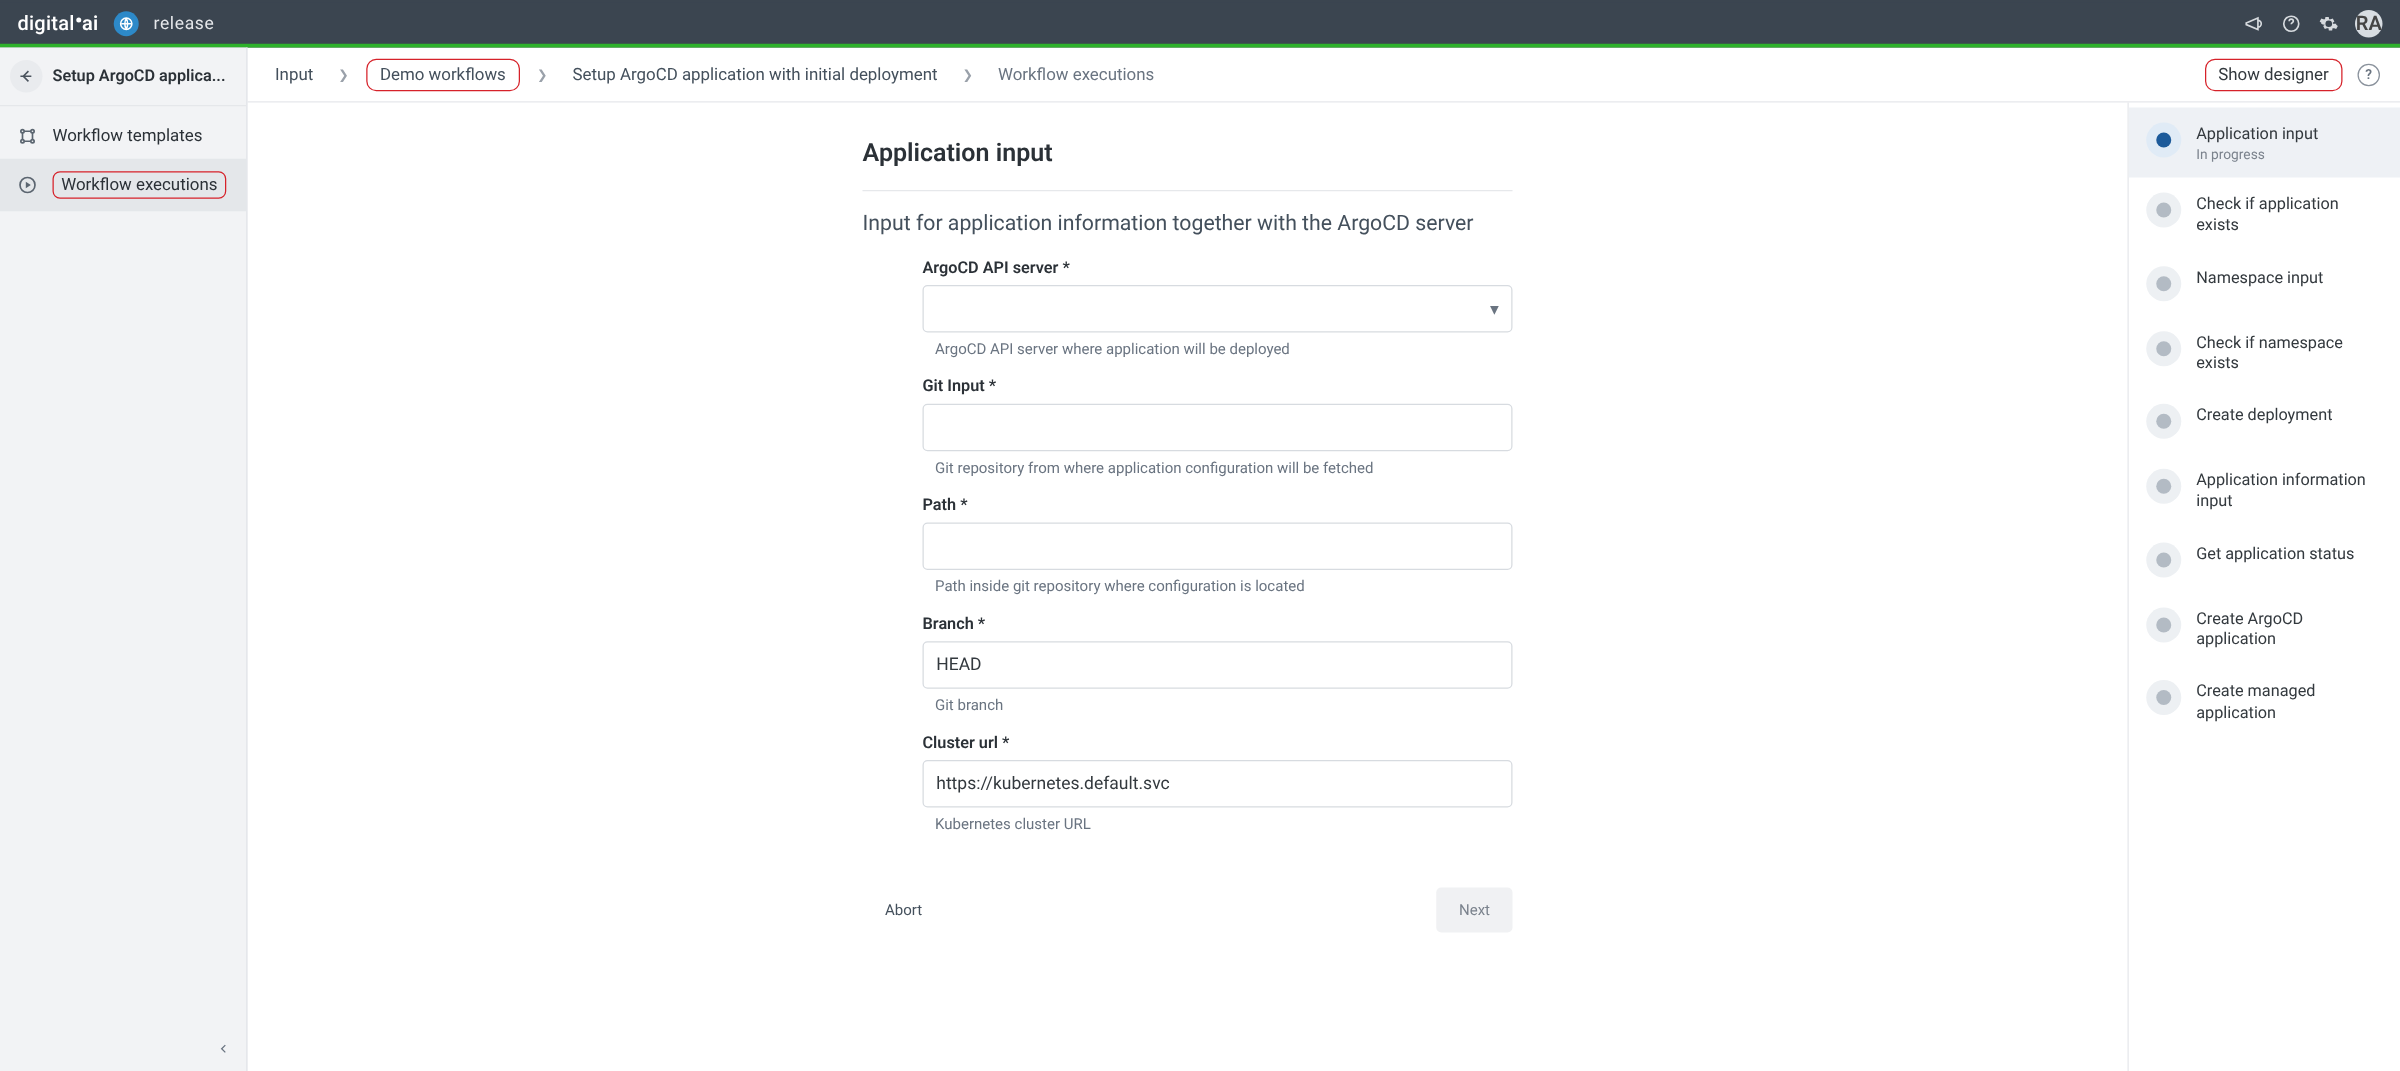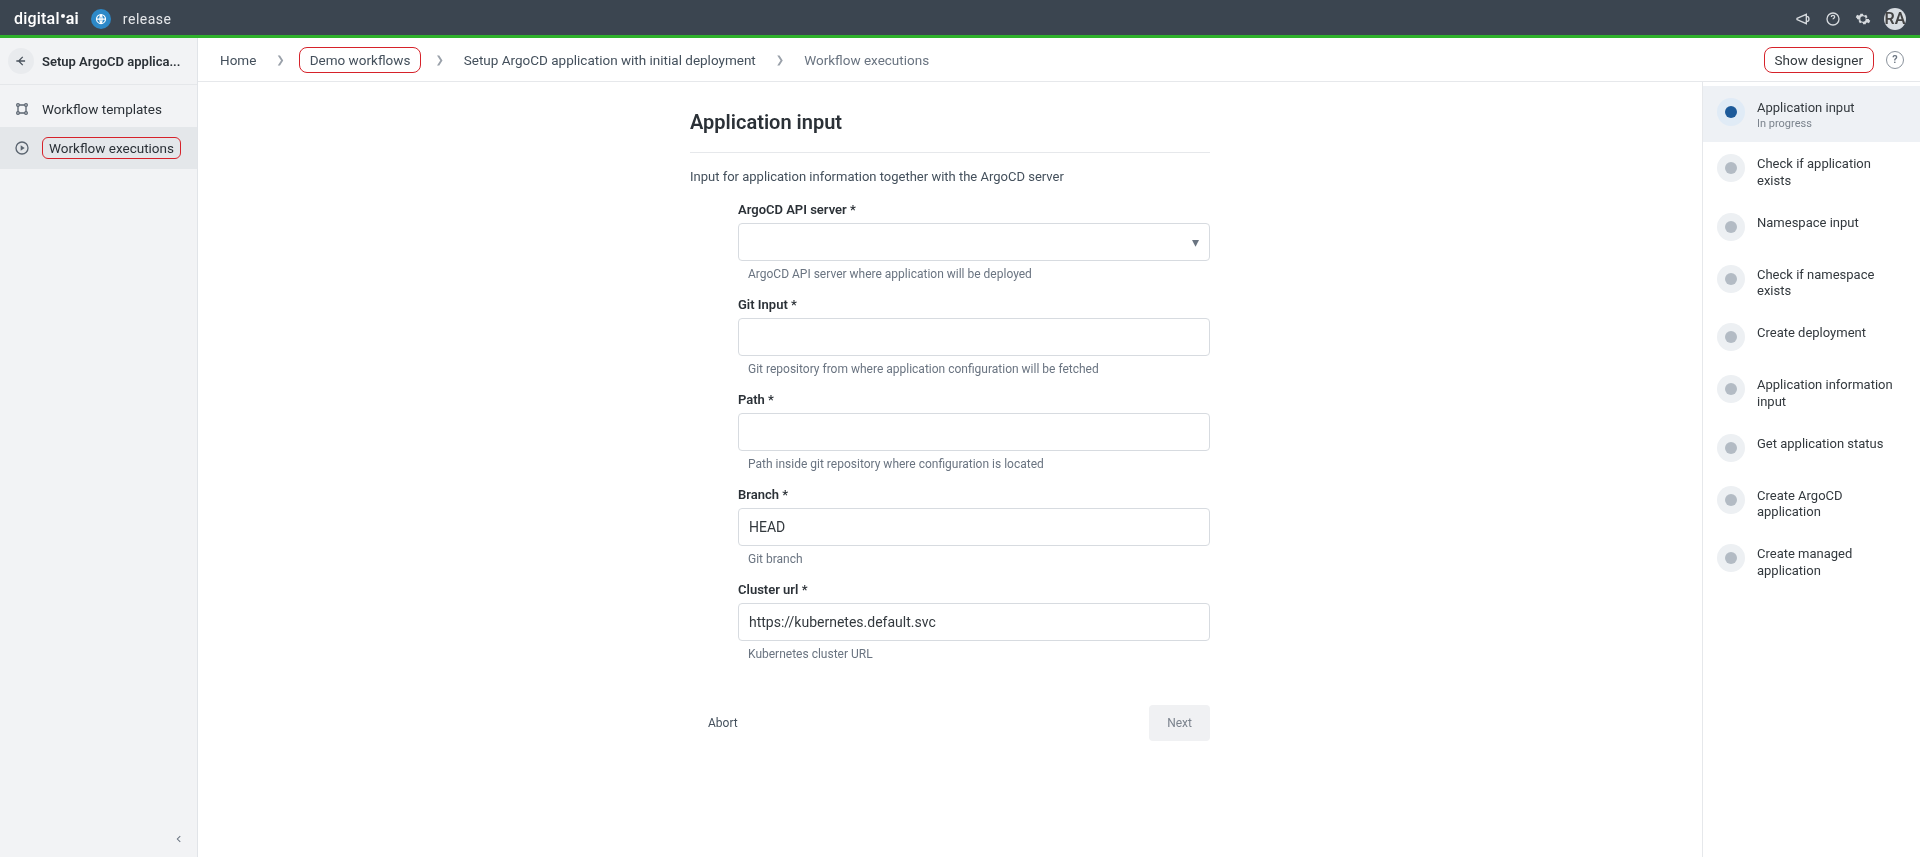--- a/index.html
+++ b/index.html
@@ -46,21 +46,21 @@
 .show-designer { font-size: 13.5px; color: #33393e; padding: 4px 10px; border: 1.6px solid #d6222a; border-radius: 8px; cursor: pointer; }
 .help-circ { width: 18px; height: 18px; border: 1.5px solid #8a929c; border-radius: 50%; display:inline-flex; align-items:center; justify-content:center; color:#6a7481; font-size:11px; font-weight:600; cursor:pointer; }
 
 .workarea { flex:1; display:flex; min-height:0; }
 .form-scroll { flex:1; overflow-y: scroll; position: relative; }
 .form-scroll::-webkit-scrollbar { width: 14px; background:#f2f2f2; }
 .form-scroll::-webkit-scrollbar-thumb { background:#c9cdd3; border:3px solid #f2f2f2; border-radius:3px; }
 .form-scroll::-webkit-scrollbar-button { height:14px; background:#e6e6e6; display:block; }
 .form-wrap { max-width: 560px; margin: 28px auto 40px auto; padding: 0 20px 8px 20px; }
 .form-title { font-size: 20px; font-weight: 600; color: #2b3137; padding-bottom: 18px; border-bottom: 1px solid #e6e8eb; margin-bottom: 16px; }
-.form-desc { font-size: 13px; color: #44505c; margin-bottom: 18px; }
+.form-desc { font-size: 17px; color: #44505c; margin-bottom: 18px; }
 .field { margin-bottom: 16px; padding-left: 48px; }
 .field-label { font-size: 13px; font-weight: 600; color: #2b3137; margin-bottom: 6px; }
 .field-input, .field-select { width: 100%; height: 38px; border: 1px solid #d7dbe0; border-radius: 4px; padding: 0 10px; font-size: 14px; color:#33393e; background:#fff; }
 .field-select { display:flex; align-items:center; justify-content:space-between; cursor:pointer; }
 .field-select .caret { color:#6a7481; }
 .field-hint { font-size: 12px; color: #6a7481; margin: 6px 0 0 10px; }
 .action-row { display:flex; justify-content:space-between; align-items:center; margin-top: 44px; }
 .btn { height: 36px; padding: 0 18px; border-radius: 4px; font-size: 12px; cursor:pointer; display:inline-flex; align-items:center; }
 .btn-ghost { background: transparent; color:#44505c; border:none; }
 .btn-muted { background:#f0f1f3; color:#7b838d; border:none; }
@@ -152,21 +152,21 @@
     <span class="sidebar-collapse">
       <svg viewBox="0 0 24 24" fill="none" stroke="currentColor" stroke-width="2.5">
           <path d="M15 5l-7 7 7 7"></path>
         </svg>
     </span>
   </aside>
 
   <main class="main">
     <div class="crumbbar">
       <div class="crumbs">
-        <span class="crumb">Home</span>
+        <span class="crumb">Input</span>
         <span class="crumb-sep">❯</span>
         <span class="crumb highlighted">Demo workflows</span>
         <span class="crumb-sep">❯</span>
         <span class="crumb">Setup ArgoCD application with initial deployment</span>
         <span class="crumb-sep">❯</span>
         <span class="crumb muted">Workflow executions</span>
       </div>
       <div class="crumbbar-right">
         <span class="show-designer">Show designer</span>
         <span class="help-circ">?</span>

